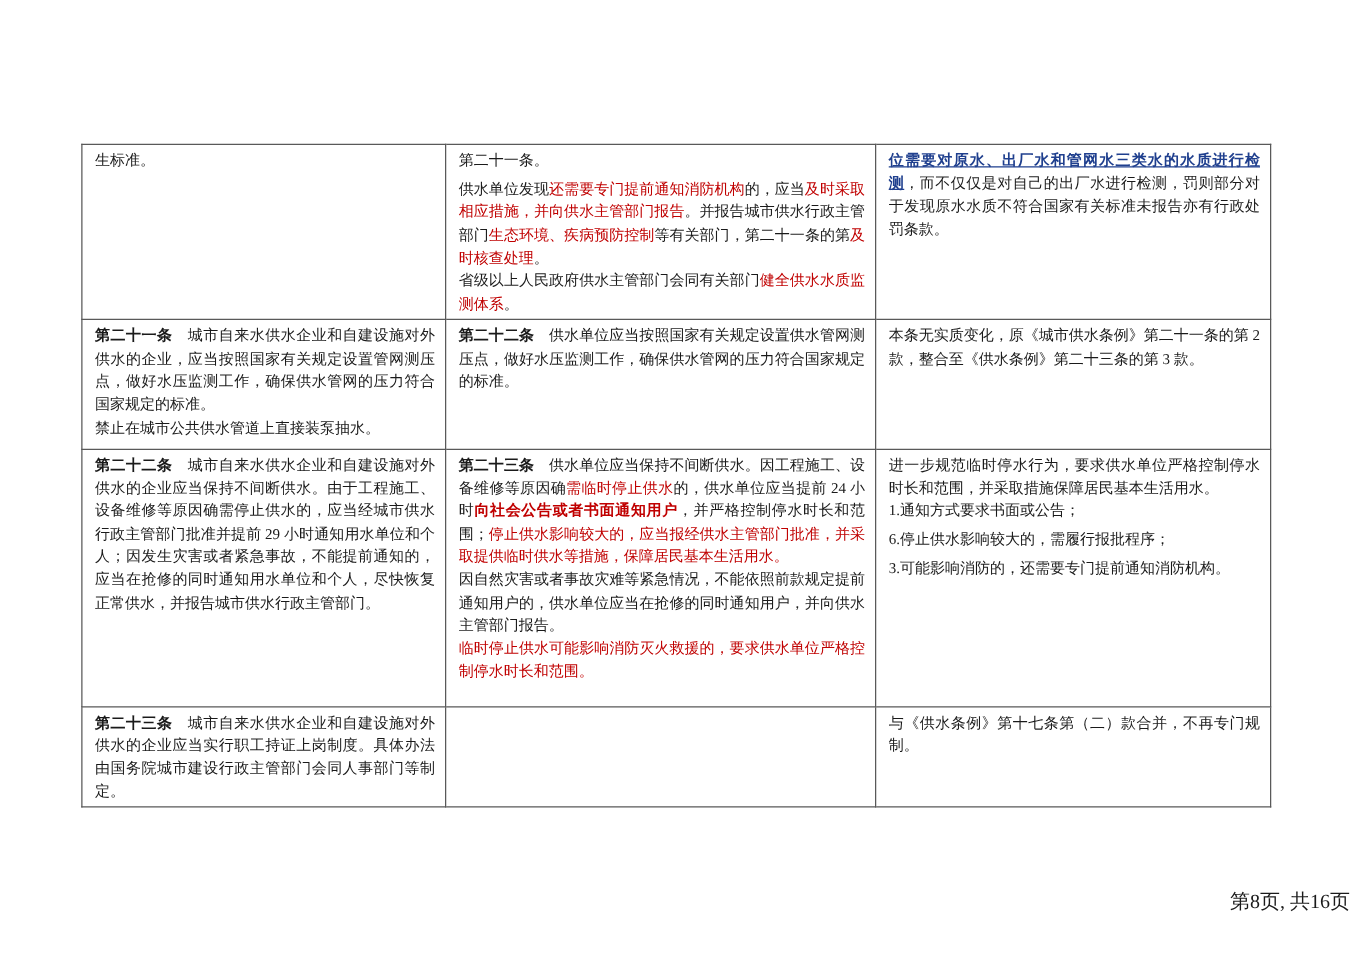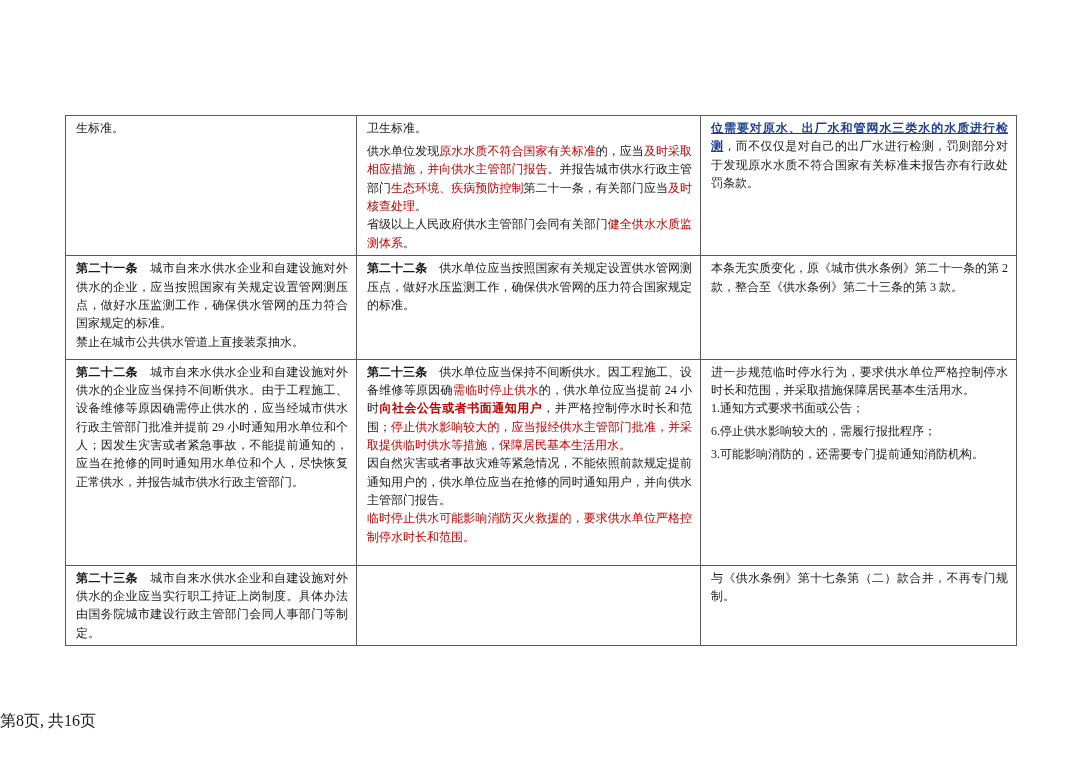--- a/index.html
+++ b/index.html
@@ -46,43 +46,43 @@
     margin: 0;
     min-height: 23px;
   }
   .red  { color: var(--red); }
   .blue { color: var(--blue); text-decoration: underline; }
   .bold { font-weight: bold; }
   .page-footer {
     position: absolute;
     left: 0; right: 0;
     top: 711px;
-    text-align: left;
+    text-align: right;
     font-size: 16px;
     color: #1a1a1a;
   }
 </style>
 </head>
 <body>
 
 <div class="table-wrap">
   <table class="cmp">
     <colgroup>
       <col style="width:291px">
       <col style="width:344px">
       <col style="width:316px">
     </colgroup>
     <tbody>
         <tr>
           <td>
             <p><span>生标准。</span></p>
           </td>
           <td>
-            <p><span>卫生标准。</span></p>
-            <p><span>供水单位发现</span><span class="red">原水水质不符合国家有关标准</span><span>的，应当</span><span class="red">及时采取相应措施，并向供水主管部门报告</span><span>。并报告城市供水行政主管部门</span><span class="red">生态环境、疾病预防控制</span><span>第二十一条，有关部门应当</span><span class="red">及时核查处理</span><span>。</span></p>
+            <p><span>第二十一条。</span></p>
+            <p><span>供水单位发现</span><span class="red">还需要专门提前通知消防机构</span><span>的，应当</span><span class="red">及时采取相应措施，并向供水主管部门报告</span><span>。并报告城市供水行政主管部门</span><span class="red">生态环境、疾病预防控制</span><span>等有关部门，第二十一条的第</span><span class="red">及时核查处理</span><span>。</span></p>
             <p><span>省级以上人民政府供水主管部门会同有关部门</span><span class="red">健全供水水质监测体系</span><span>。</span></p>
           </td>
           <td>
             <p><span class="blue bold">位需要对原水、出厂水和管网水三类水的水质进行检测</span><span>，而不仅仅是对自己的出厂水进行检测，罚则部分对于发现原水水质不符合国家有关标准未报告亦有行政处罚条款。</span></p>
           </td>
         </tr>
         <tr>
           <td>
             <p><span class="bold">第二十一条</span><span>　城市自来水供水企业和自建设施对外供水的企业，应当按照国家有关规定设置管网测压点，做好水压监测工作，确保供水管网的压力符合国家规定的标准。</span></p>
             <p><span>禁止在城市公共供水管道上直接装泵抽水。</span></p>

